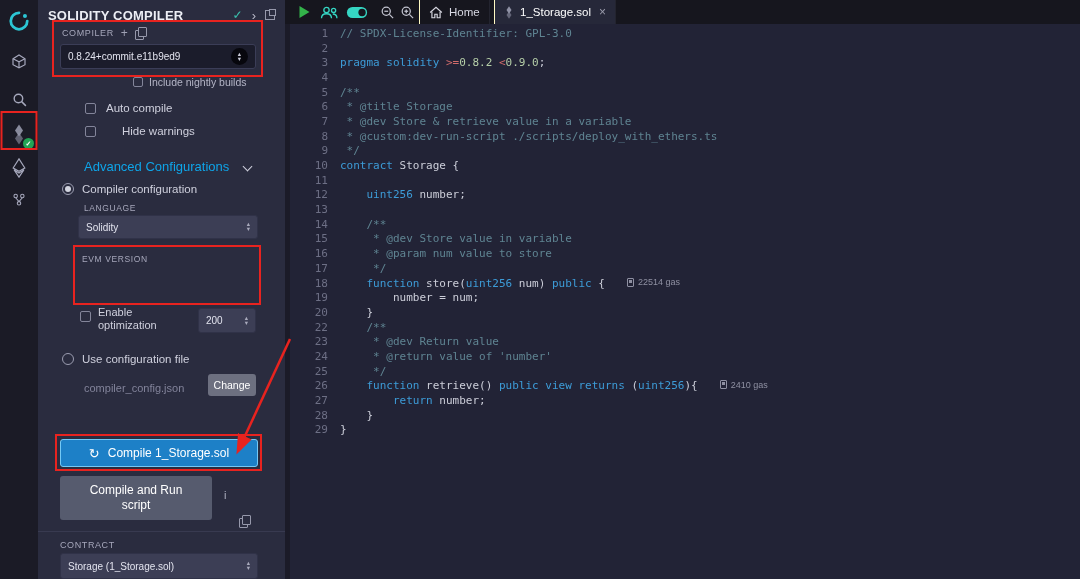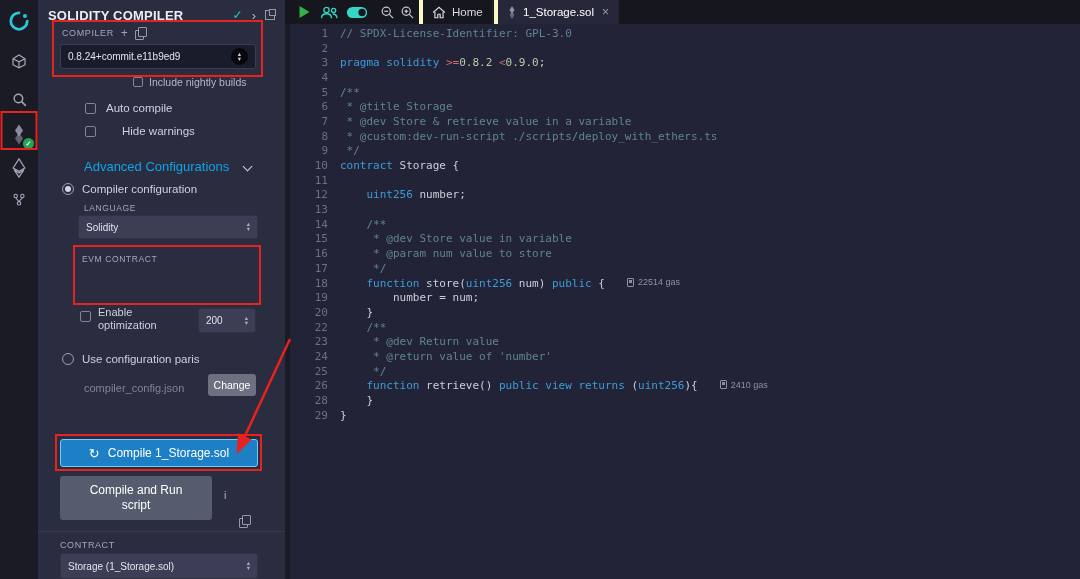--- a/index.html
+++ b/index.html
@@ -56,21 +56,21 @@
   .copy-ico{position:relative;width:11px;height:12px;display:inline-block;cursor:pointer}
   .copy-ico::before{content:"";position:absolute;left:0;top:3px;width:7px;height:8px;border:1px solid #9698ab;border-radius:1px}
   .copy-ico::after{content:"";position:absolute;left:3px;top:0;width:7px;height:8px;border:1px solid #9698ab;background:#2a2c3f;border-radius:1px}
   .divider{position:absolute;left:0;right:0;height:1px;background:#383a50}
   .plus-glyph{color:#9fa1b4;font-size:12px;cursor:pointer;line-height:10px}
 
   
   .main{position:absolute;left:285px;top:0;right:0;height:24px;background:#16161e;z-index:1}
   .tb-ico{position:absolute;top:0;height:24px;display:flex;align-items:center;justify-content:center;cursor:pointer}
   .tab{position:absolute;top:0;height:24px;display:flex;align-items:center;gap:6px;padding:0 9px;cursor:pointer;
-    border-left:4px solid #fef9c3;border-right:1px solid #23242f}
+    border-left:1px solid #fef9c3;border-right:1px solid #23242f}
   .tab .tab-label{font-size:11.5px;color:#d8d9e4;white-space:nowrap}
   .tab.active{background:#262839}
   .tab .close-x{color:#9b9cac;font-size:12px;margin-left:2px;cursor:pointer}
 
   .editor{position:absolute;left:285px;top:24px;right:0;bottom:0;background:#222336;overflow:hidden}
   .editor::before{content:"";position:absolute;left:0;top:0;width:5px;height:100%;background:#1b1b28}
   #code-lines{position:absolute;left:5px;top:2px;right:0}
   .code-line{display:flex;align-items:center;height:14.7px;font-family:"DejaVu Sans Mono",monospace;font-size:11px;white-space:pre}
   .ln{display:inline-block;width:50px;padding-right:12px;text-align:right;color:#6d6f85;flex:none}
   .tok-c{color:#5f8492}.tok-k{color:#3d9cd8}.tok-o{color:#d16b6b}.tok-n{color:#b5cea8}.tok-p{color:#ccced9}
@@ -180,35 +180,35 @@
 
     <div class="abs minicap" style="left:46px;top:203px;font-size:8.5px">LANGUAGE</div>
     <div class="abs select" style="left:40px;top:215px;width:180px;height:24px">
       <span class="val">Solidity</span>
       <span class="ud">
           <i>▴</i>
           <i>▾</i>
         </span>
     </div>
 
-    <div class="abs minicap" style="left:44px;top:254px;font-size:8.5px">EVM CONTRACT</div>
+    <div class="abs minicap" style="left:44px;top:254px;font-size:8.5px">EVM VERSION</div>
 
     <span class="abs cb" style="left:42px;top:311px"></span>
     <div class="abs cb-label" style="left:60px;top:306px;width:86px;font-size:11px;line-height:13px">Enable optimization</div>
     <div class="abs select" style="left:160px;top:308px;width:58px;height:25px">
       <span class="val">200</span>
       <span class="ud">
           <i>▴</i>
           <i>▾</i>
         </span>
     </div>
 
     <div class="abs row" style="left:24px;top:353px;gap:8px">
       <span class="radio"></span>
-      <span class="cb-label">Use configuration paris</span>
+      <span class="cb-label">Use configuration file</span>
     </div>
 
     <div class="abs muted-file" style="left:46px;top:382px">compiler_config.json</div>
     <button class="abs btn-change" style="left:170px;top:374px">Change</button>
 
     <button class="abs btn-compile" style="left:22px;top:439px">
       <span class="refresh">↻</span>
       <span>Compile 1_Storage.sol</span>
     </button>
 
@@ -302,20 +302,21 @@
         <div class="code-line"><span class="ln">16</span><span class="code"><span class="tok-c">     * @param num value to store</span></span></div>
         <div class="code-line"><span class="ln">17</span><span class="code"><span class="tok-c">     */</span></span></div>
         <div class="code-line"><span class="ln">18</span><span class="code"><span class="tok-p">    </span><span class="tok-k">function</span><span class="tok-p"> store(</span><span class="tok-k">uint256</span><span class="tok-p"> num) </span><span class="tok-k">public</span><span class="tok-p"> {</span><span class="gas"><span class="gas-ico"></span><span>22514 gas</span></span></span></div>
         <div class="code-line"><span class="ln">19</span><span class="code"><span class="tok-p">        number = num;</span></span></div>
         <div class="code-line"><span class="ln">20</span><span class="code"><span class="tok-p">    }</span></span></div>
         <div class="code-line"><span class="ln">22</span><span class="code"><span class="tok-c">    /**</span></span></div>
         <div class="code-line"><span class="ln">23</span><span class="code"><span class="tok-c">     * @dev Return value</span></span></div>
         <div class="code-line"><span class="ln">24</span><span class="code"><span class="tok-c">     * @return value of 'number'</span></span></div>
         <div class="code-line"><span class="ln">25</span><span class="code"><span class="tok-c">     */</span></span></div>
         <div class="code-line"><span class="ln">26</span><span class="code"><span class="tok-p">    </span><span class="tok-k">function</span><span class="tok-p"> retrieve() </span><span class="tok-k">public view returns</span><span class="tok-p"> (</span><span class="tok-k">uint256</span><span class="tok-p">){</span><span class="gas"><span class="gas-ico"></span><span>2410 gas</span></span></span></div>
+        <div class="code-line"><span class="ln">27</span><span class="code"><span class="tok-p">        </span><span class="tok-k">return</span><span class="tok-p"> number;</span></span></div>
         <div class="code-line"><span class="ln">28</span><span class="code"><span class="tok-p">    }</span></span></div>
         <div class="code-line"><span class="ln">29</span><span class="code"><span class="tok-p">}</span></span></div>
       </div>
   </section>
 
   <svg class="annotations" width="1080" height="579">
     <defs>
       <marker id="ah" markerWidth="9" markerHeight="8" refX="6.5" refY="3" orient="auto">
         <path d="M0,0 L8,3 L0,6 Z" fill="#e8231f"></path>
       </marker>

